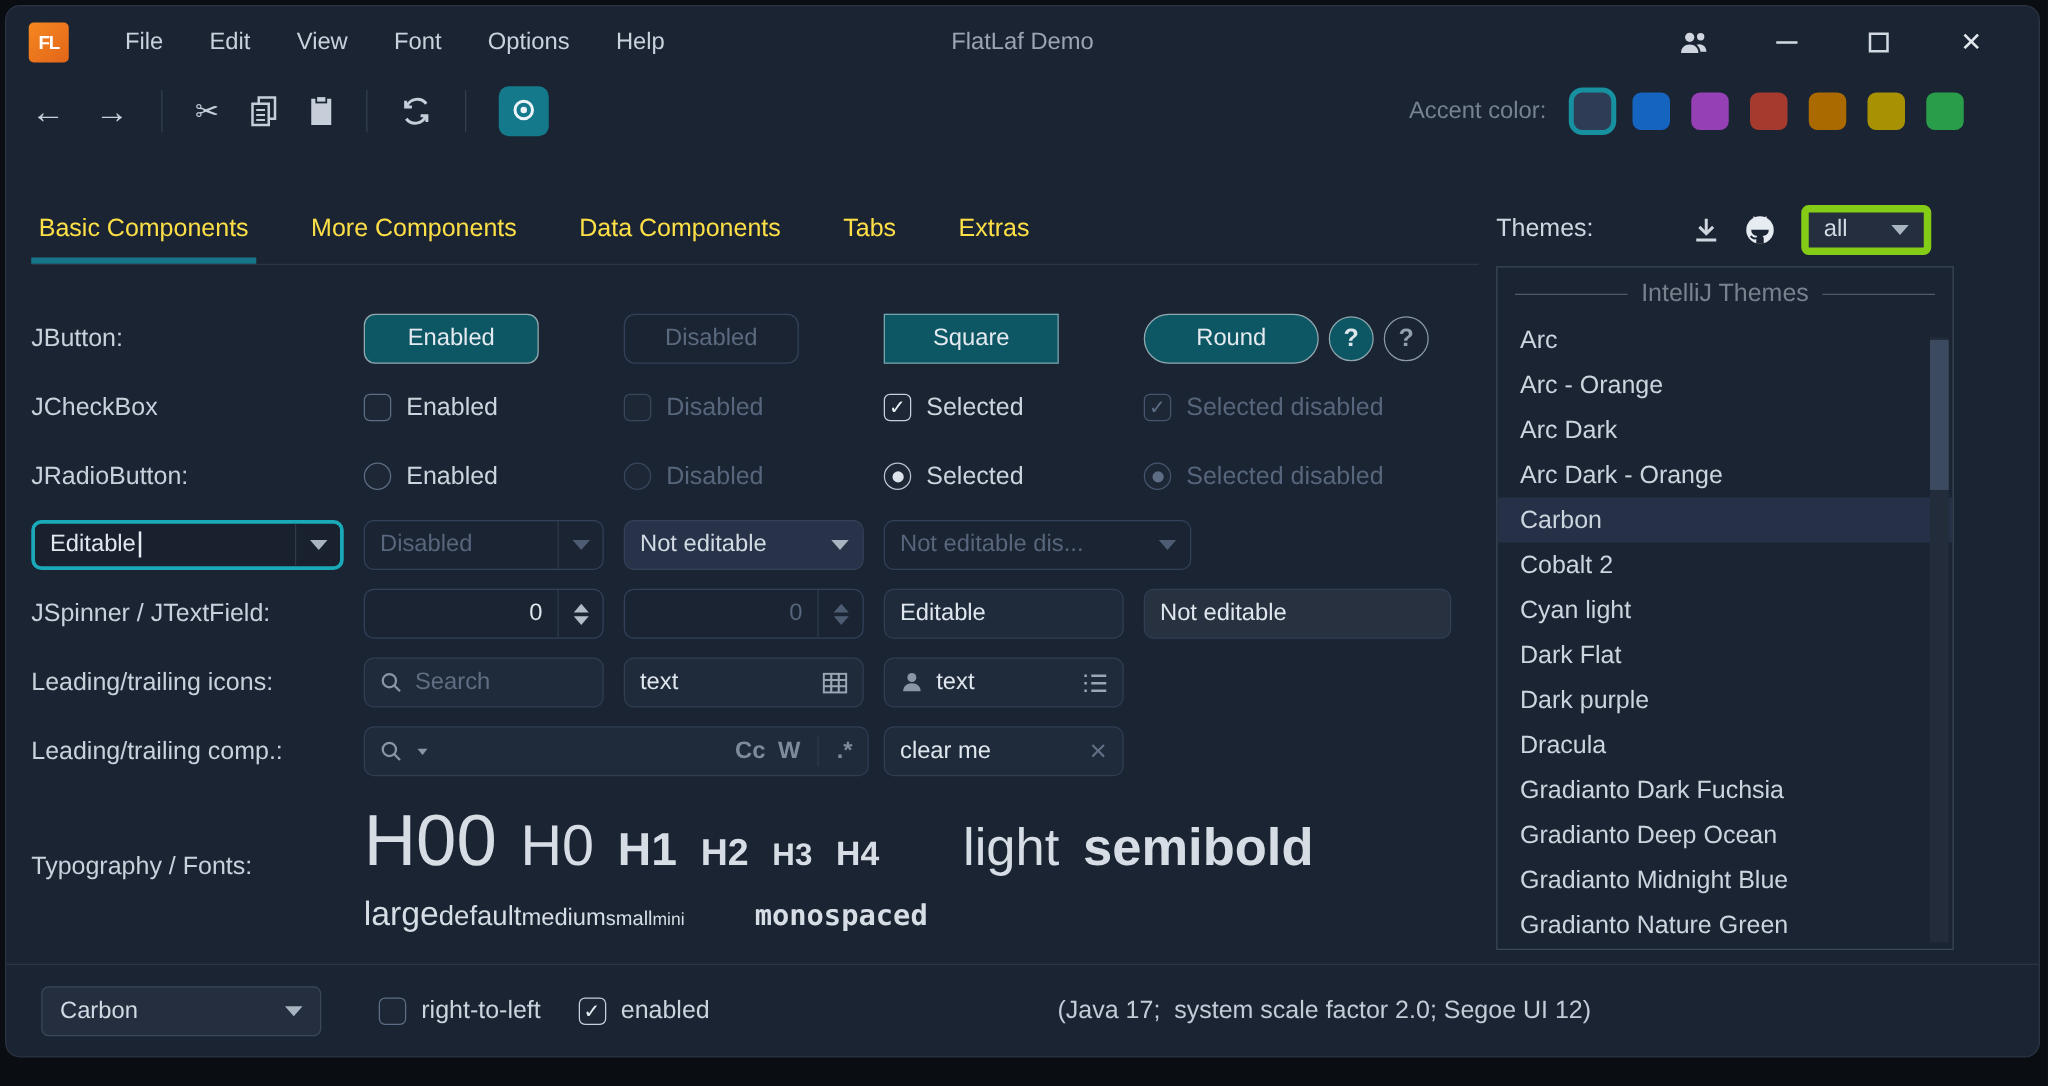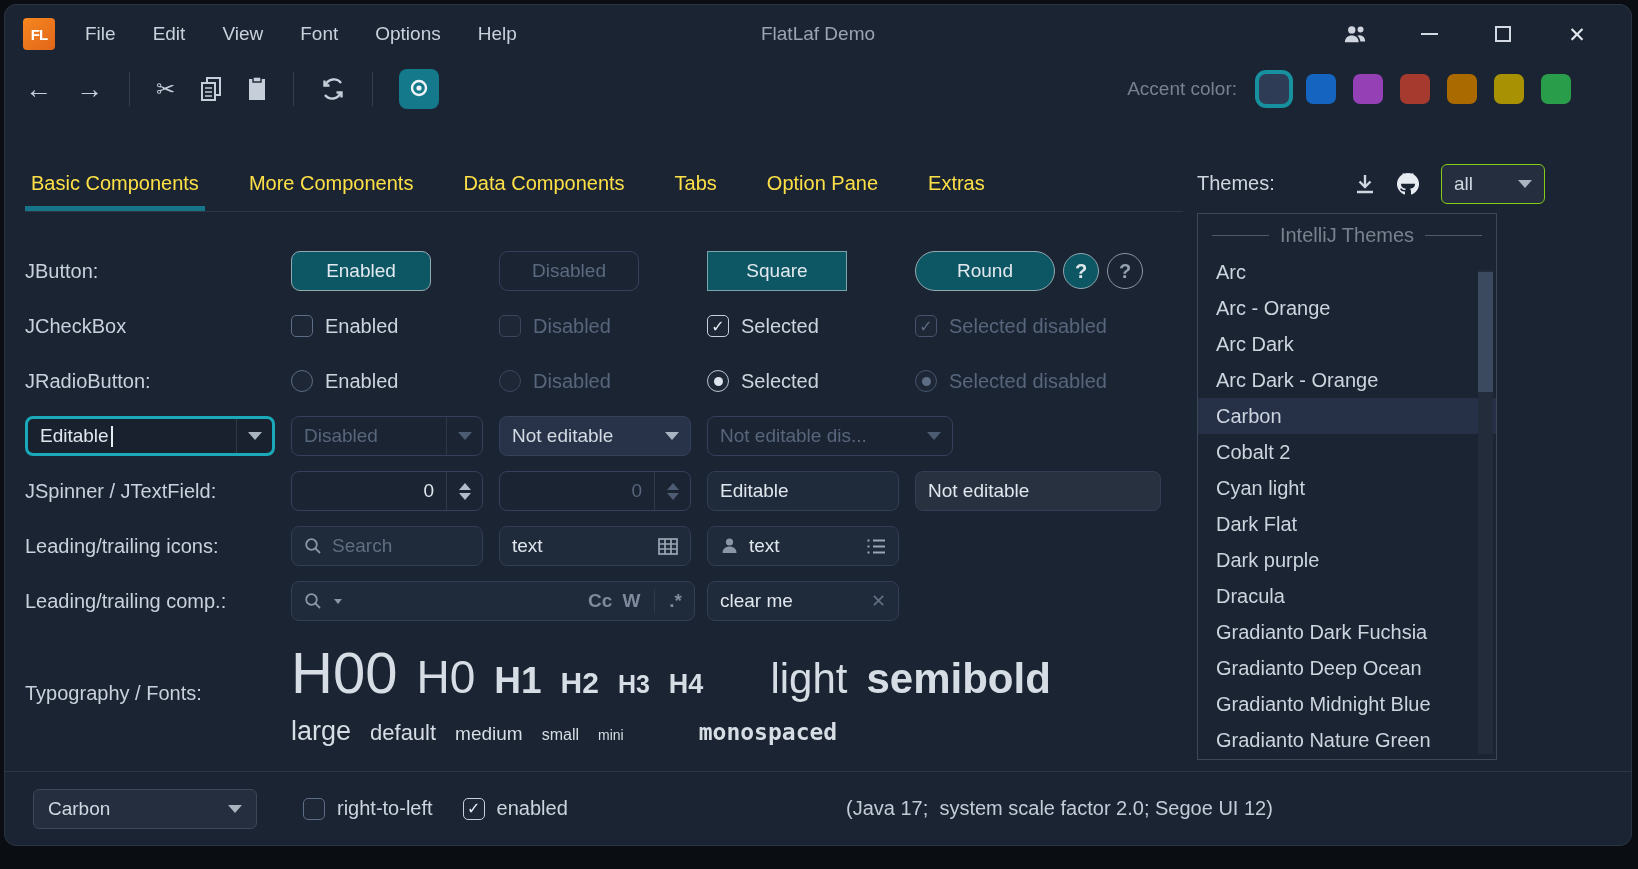--- a/index.html
+++ b/index.html
@@ -6,21 +6,21 @@
   html,body { width:1638px; height:869px; background:#0a0d12; overflow:hidden;
               font-family:"Liberation Sans","DejaVu Sans",sans-serif; }
   .window { position:absolute; left:4px; top:4px; width:1628px; height:842px;
             background:#1b2432; border:1px solid #2b3443; border-radius:12px;
             color:#c9d1dc; overflow:hidden; }
 
   
   .titlebar { height:58px; display:flex; align-items:center; padding-left:18px; position:relative; }
   .logo { width:32px; height:32px; border-radius:4px; background:linear-gradient(140deg,#f6871f,#e2661a);
           color:#fff; font-weight:bold; font-size:15px; display:flex; align-items:center; justify-content:center;
-          margin-right:30px; letter-spacing:-1px; }
+          margin-right:45px; letter-spacing:-1px; }
   .menu { display:flex; gap:37px; font-size:19px; color:#c9d1dc; }
   .menu span { cursor:default; }
   .apptitle { position:absolute; left:50%; transform:translateX(-50%); color:#9aa4b3; font-size:19px; }
   .winctl { margin-left:auto; display:flex; align-items:center; gap:50px; padding-right:42px; }
   .winctl .ic { width:24px; height:24px; display:flex; align-items:center; justify-content:center; color:#d2d9e2; }
   .min-glyph { width:17px; height:2px; background:#d2d9e2; }
   .max-glyph { width:16px; height:16px; border:2px solid #d2d9e2; }
   .close-glyph { font-size:21px; color:#e3e8ee; line-height:1; }
 
   
@@ -40,30 +40,30 @@
   .tabstrip { position:absolute; left:20px; top:150px; width:1158px; height:57px;
               border-bottom:1px solid #2b3645; display:flex; gap:46px; padding-left:4px; }
   .tab { font-size:20px; color:#fde047; display:flex; align-items:center; position:relative; padding:0 2px; }
   .tab.selected::after { content:""; position:absolute; left:-4px; right:-4px; bottom:0; height:5px; background:#17758a; }
 
   
   .themes-head { position:absolute; left:1192px; top:150px; width:348px; height:57px; display:flex; align-items:center; }
   .themes-label { font-size:20px; color:#cfd6e0; }
   .dl-btn { margin-left:auto; }
   .gh-btn { margin-left:18px; }
-  .filter-combo { margin-left:20px; width:104px; height:40px; background:#242e3f; border:1px solid #84cc16;
+  .filter-combo { margin-left:20px; width:104px; height:40px; background:#242e3f; border:6px solid #84cc16;
                   border-radius:6px; display:flex; align-items:center; padding:0 12px; font-size:19px; color:#d0d8e2; }
   .filter-combo .grow { flex:1; }
 
   .tri { width:0; height:0; border-left:7px solid transparent; border-right:7px solid transparent;
          border-top:8px solid #a9b4c1; }
   .tri.dim { border-top-color:#4d5c72; }
 
   
-  .themes-list { position:absolute; left:1192px; top:208px; width:300px; height:547px;
+  .themes-list { position:absolute; left:1192px; top:208px; width:366px; height:547px;
                  border:1px solid #3b4859; background:#1b2432; padding-top:2px; }
   .group-head { height:38px; display:flex; align-items:center; color:#78828e; font-size:20px; padding:0 14px; }
   .group-head::before,.group-head::after { content:""; flex:1; border-top:1px solid #4f5b6a; }
   .group-head::before { margin-right:11px; } .group-head::after { margin-left:11px; }
   .theme-item { height:36px; display:flex; align-items:center; padding-left:18px; font-size:20px; color:#ccd4de; }
   .theme-item.selected { background:#263047; }
   .scroll-track { position:absolute; right:3px; top:56px; bottom:5px; width:15px; background:#222c3b; }
   .scroll-thumb { position:absolute; right:3px; top:58px; width:15px; height:120px; background:#3c4a60; }
 
   
@@ -126,21 +126,21 @@
   .placeholder { color:#5f6e82; }
   .wide { width:404px; grid-column:2 / span 2; }
   .mini-tri { width:0; height:0; border-left:4px solid transparent; border-right:4px solid transparent;
               border-top:5px solid #8a96a5; margin-left:2px; }
   .matchbtn { font-weight:600; color:#7e8b9d; }
   .vline { width:1px; height:24px; background:#2e3a4c; margin:0 4px; }
   .clear-x { color:#5f6e82; font-size:18px; }
 
   .typo-row { display:grid; grid-template-columns:250px 1fr; column-gap:16px; align-items:center; margin-top:18px; }
   .typo-line1 { display:flex; align-items:baseline; gap:19px; color:#d6dde5; }
-  .typo-line2 { display:flex; align-items:baseline; gap:19px; color:#d6dde5; margin-top:10px; }
+  .typo-line2 { display:flex; align-items:baseline; color:#d6dde5; margin-top:10px; }
   .h00{font-size:58px;} .h0{font-size:46px;} .h1{font-size:37px;font-weight:bold;}
   .h2{font-size:30px;font-weight:bold;} .h3{font-size:25px;font-weight:bold;} .h4{font-size:27px;font-weight:bold;}
   .wlight{font-size:42px;font-weight:300;margin-left:48px;} .wsemi{font-size:42px;font-weight:bold;text-align:right;}
   .tlarge{font-size:27px;} .tdefault{font-size:22px;} .tmedium{font-size:19px;} .tsmall{font-size:16px;} .tmini{font-size:14px;}
   .tmono{font-family:"DejaVu Sans Mono",monospace;font-size:23px;font-weight:600;margin-left:56px;}
 
   
   .bottombar { position:absolute; left:0; right:0; bottom:0; height:74px; border-top:1px solid #2b3645;
                display:flex; align-items:center; padding:0 28px; }
   .theme-combo { width:224px; height:40px; background:#242e3f; border:1px solid #3b4859; border-radius:6px;
@@ -233,21 +233,20 @@
       <span class="swatch" style="background: rgb(168, 146, 4);"></span>
       <span class="swatch" style="background: rgb(42, 157, 74);"></span>
     </div>
   </div>
 
   <div class="tabstrip">
     <span class="tab selected">Basic Components</span>
     <span class="tab">More Components</span>
     <span class="tab">Data Components</span>
     <span class="tab">Tabs</span>
-    <span class="tab">Option Pane</span>
     <span class="tab">Extras</span>
   </div>
 
   <div class="themes-head">
     <span class="themes-label">Themes:</span>
     <span class="dl-btn">
       <svg width="24" height="24" viewBox="0 0 24 24" fill="none" stroke="#cfd6e0" stroke-width="2.4">
         <path d="M12 3v11"></path>
           <path d="M6.5 9.5 12 15l5.5-5.5"></path>
           <path d="M4 20h16"></path>

